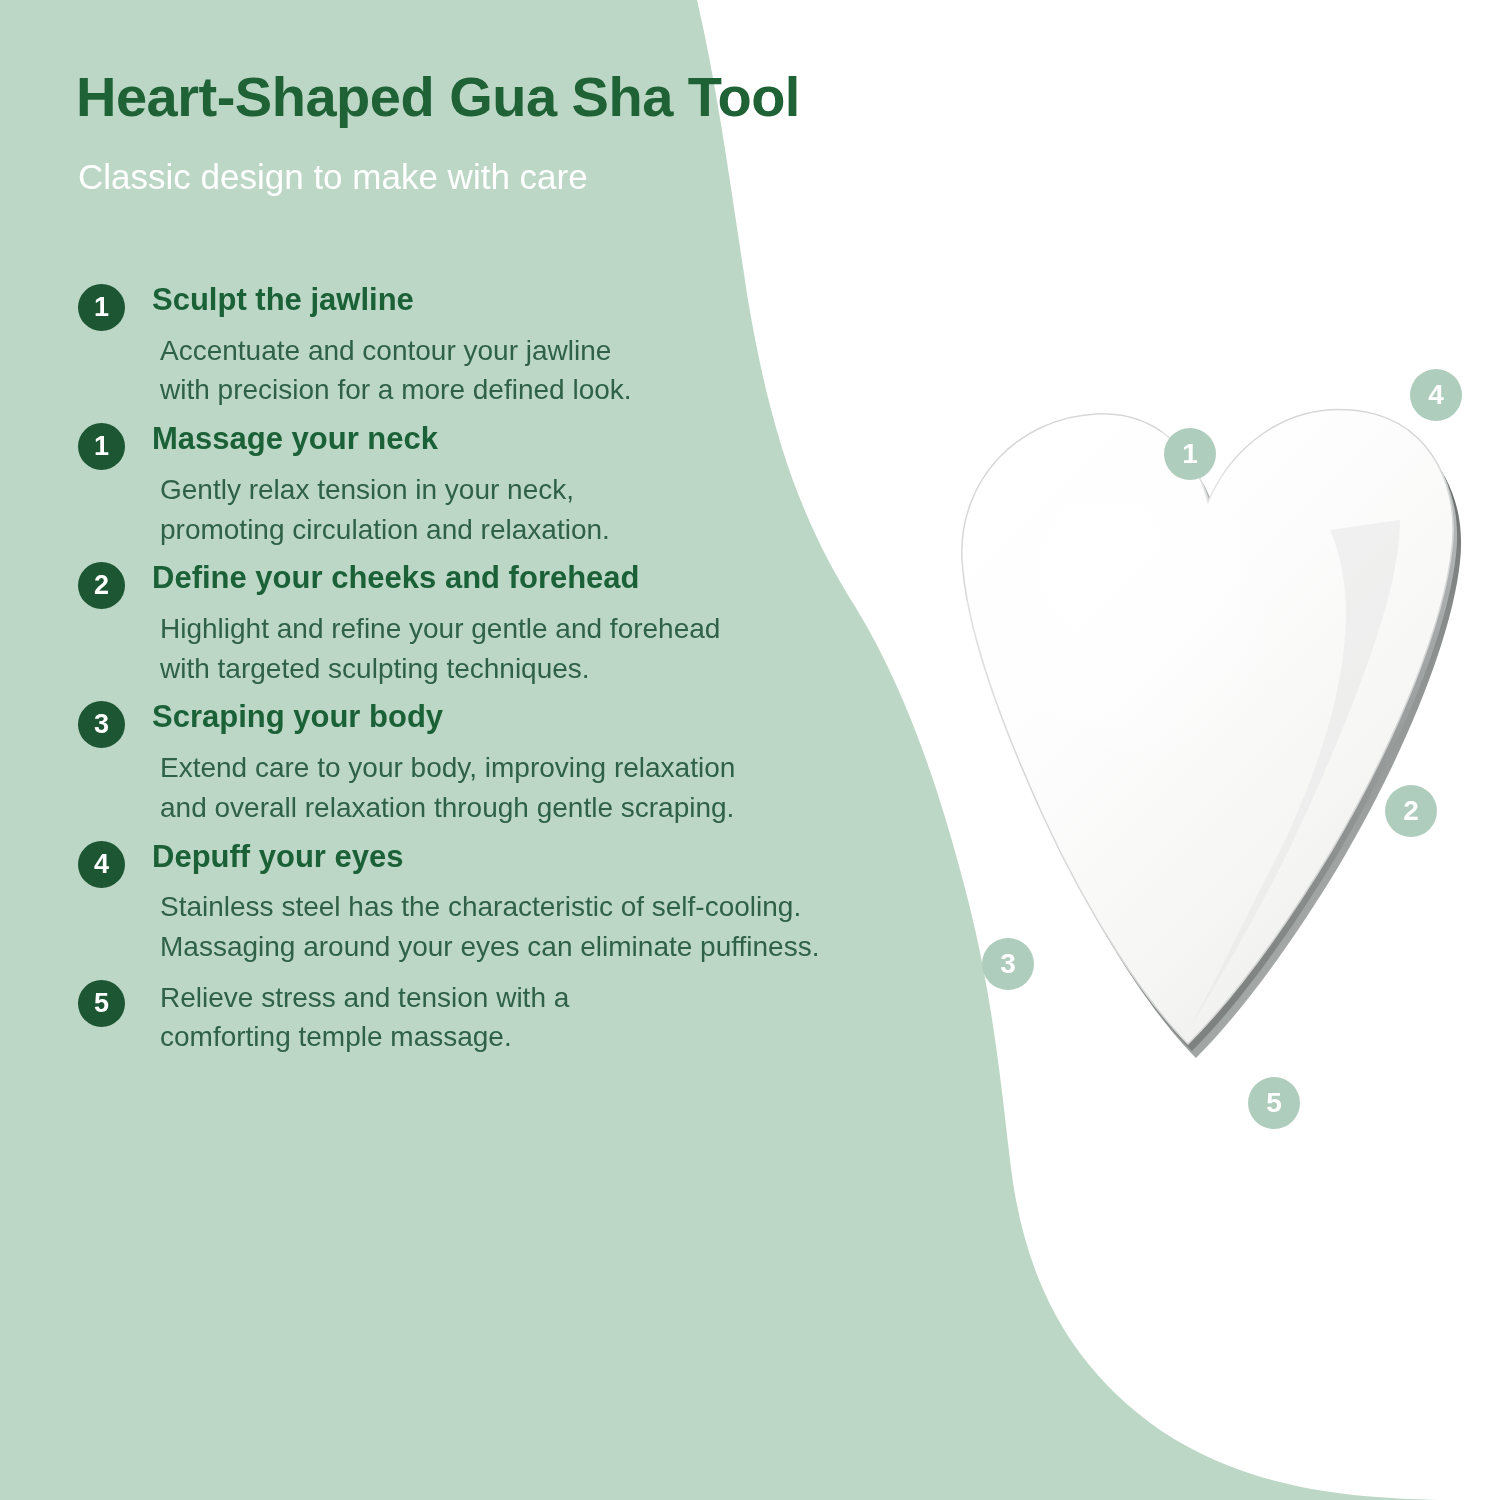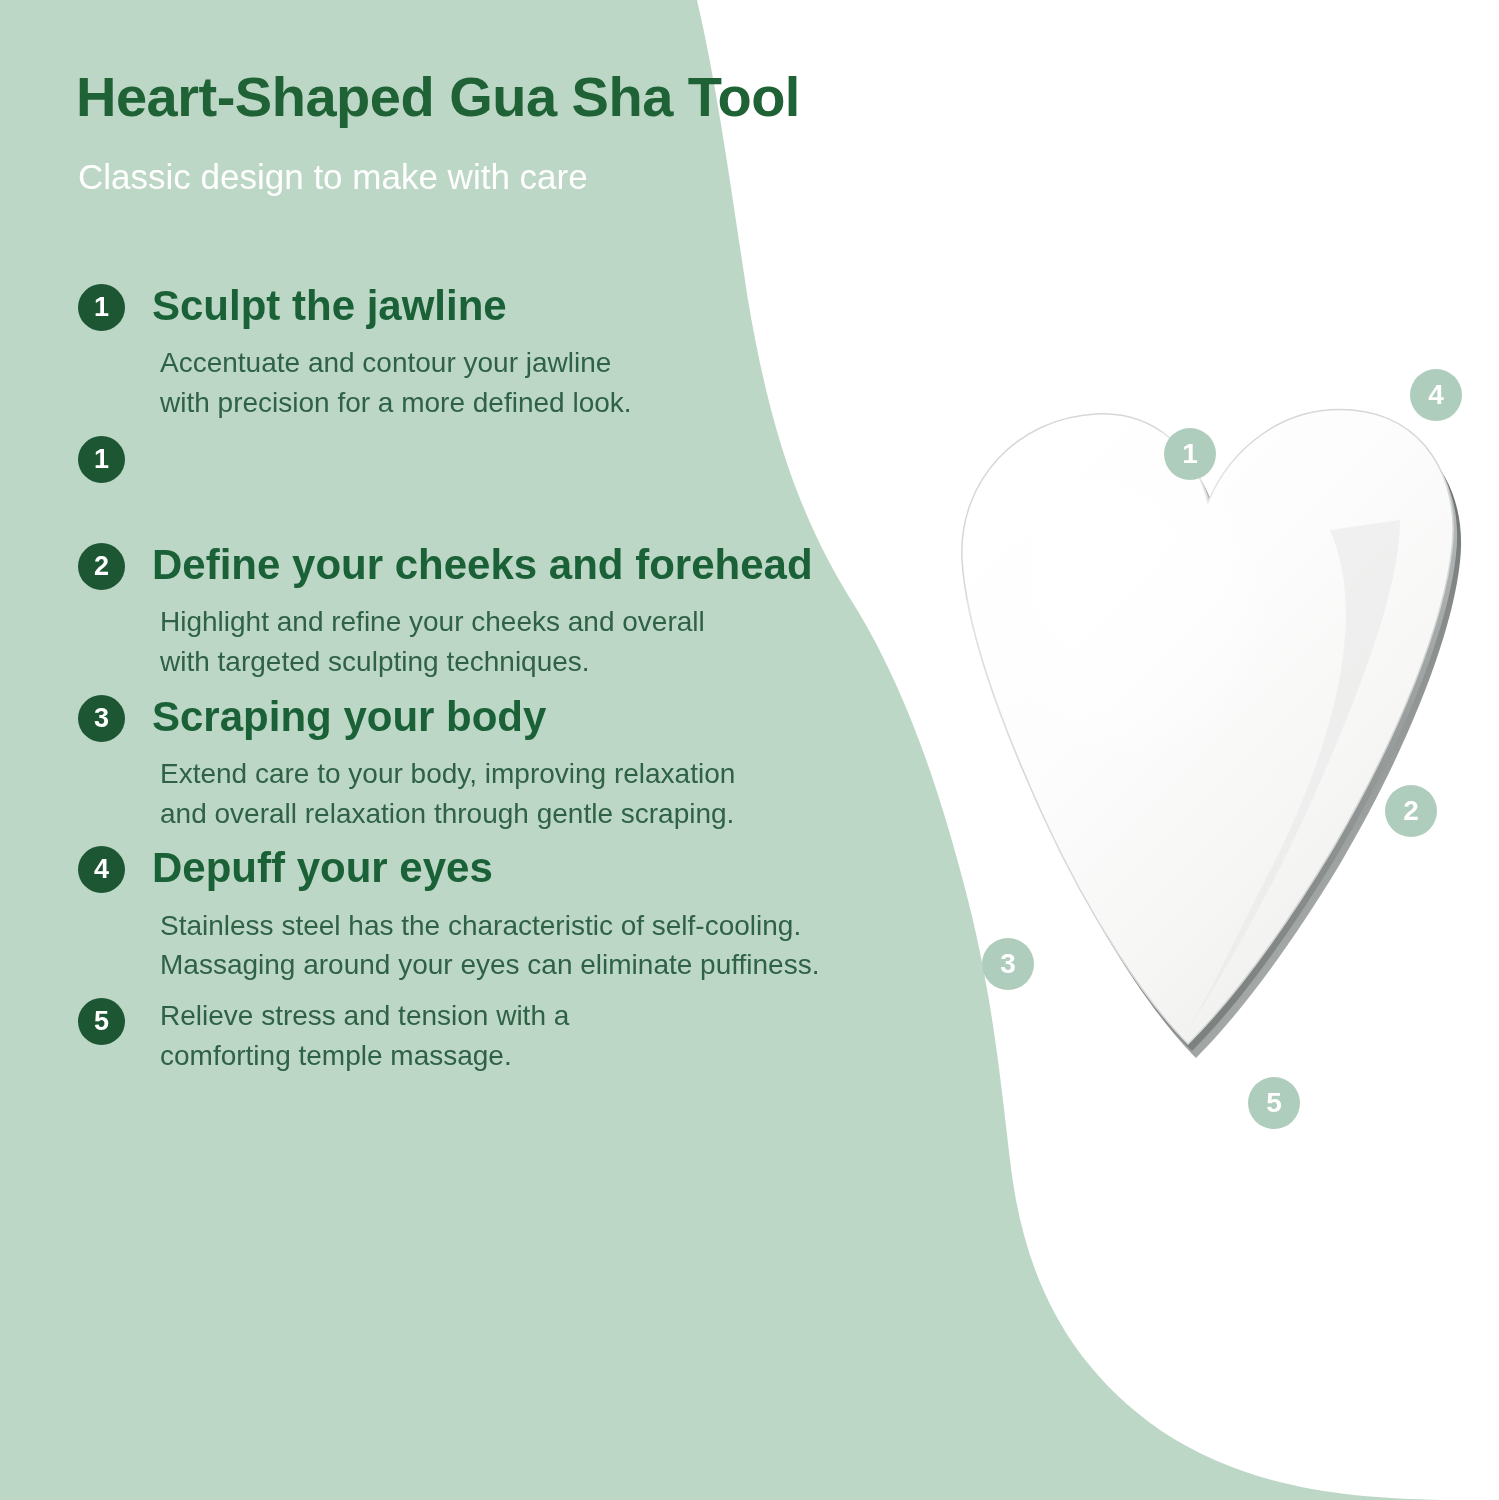--- a/index.html
+++ b/index.html
@@ -33,21 +33,21 @@
   .badge {
     position:absolute; left:78px; top:2px;
     width:47px; height:47px; border-radius:50%;
     background:#1C5633; color:#ffffff;
     font-size:27px; font-weight:bold;
     display:flex; align-items:center; justify-content:center;
     line-height:1;
   }
   .feature-body { margin-left:74px; }
   .feature-heading {
-    font-size:42px; font-weight:bold; color:#1B6138;
+    font-size:31px; font-weight:bold; color:#1B6138;
     line-height:1.15; margin-bottom:13px; white-space:nowrap;
   }
   .feature-line {
     font-size:28px; font-weight:normal; color:#2E6146;
     line-height:1.42; white-space:nowrap;margin-left:8px;
   }
 
   
   .product-area { position:absolute; left:900px; top:330px; width:599px; height:800px; }
   .gua-sha { position:absolute; left:0; top:0; width:599px; height:760px; }
@@ -90,27 +90,32 @@
         <div class="badge">1</div>
         <div class="feature-body">
           <div class="feature-heading">Sculpt the jawline</div>
           <div class="feature-line">Accentuate and contour your jawline</div>
           <div class="feature-line">with precision for a more defined look.</div>
         </div>
       </div>
 
       <div class="feature">
         <div class="badge">1</div>
+        <div class="feature-body">
+          <div class="feature-heading">Massage your neck</div>
+          <div class="feature-line">Gently relax tension in your neck,</div>
+          <div class="feature-line">promoting circulation and relaxation.</div>
+        </div>
       </div>
 
       <div class="feature">
         <div class="badge">2</div>
         <div class="feature-body">
           <div class="feature-heading">Define your cheeks and forehead</div>
-          <div class="feature-line">Highlight and refine your cheeks and overall</div>
+          <div class="feature-line">Highlight and refine your gentle and forehead</div>
           <div class="feature-line">with targeted sculpting techniques.</div>
         </div>
       </div>
 
       <div class="feature">
         <div class="badge">3</div>
         <div class="feature-body">
           <div class="feature-heading">Scraping your body</div>
           <div class="feature-line">Extend care to your body, improving relaxation</div>
           <div class="feature-line">and overall relaxation through gentle scraping.</div>

